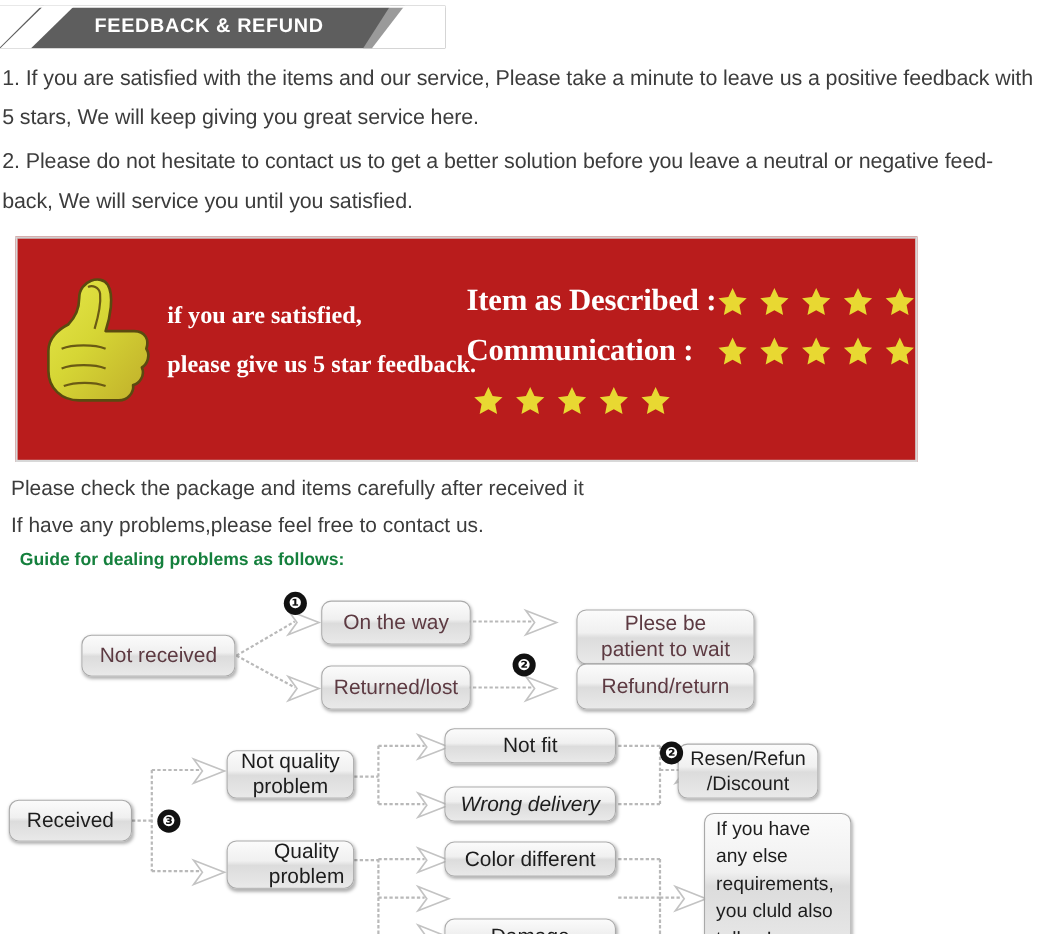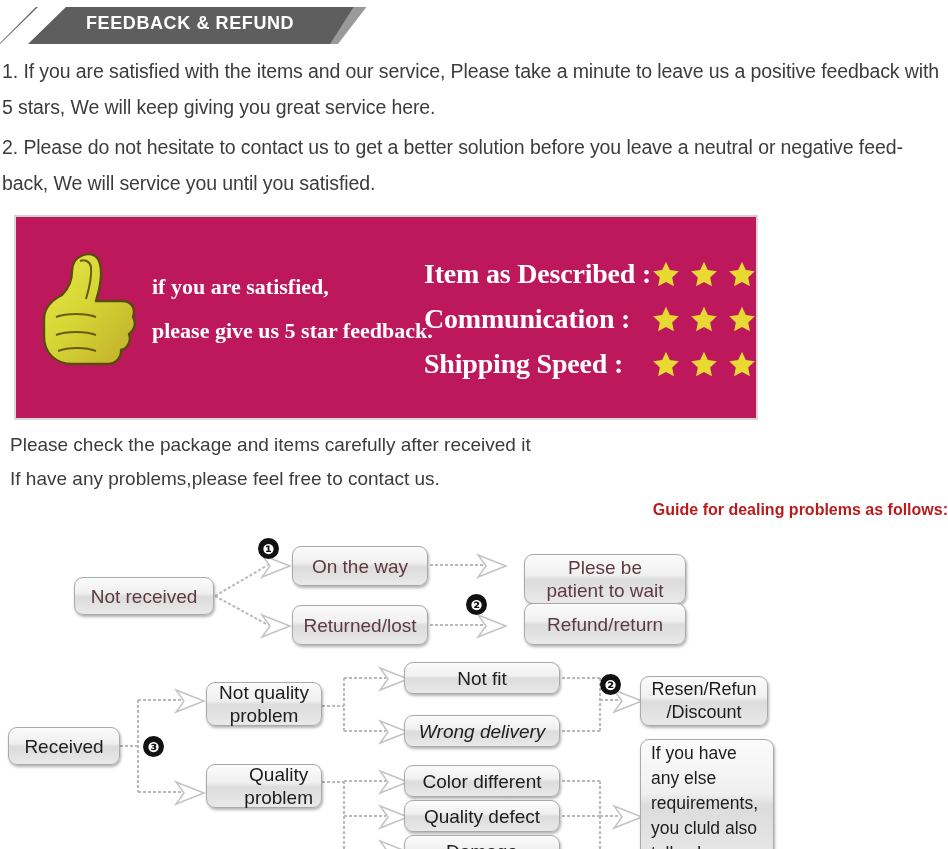--- a/index.html
+++ b/index.html
@@ -45,23 +45,23 @@
     padding: 0 6px 0 2px;
     letter-spacing: -0.1px;
   }
   .para.p1 { margin-top: 6px; }
   .para.p2 { margin-top: 4px; }
 
   
   .fb-banner {
     position: relative;
     margin: 14px 0 0 14px;
-    width: 744px;
+    width: 820px;
     height: 205px;
-    background: #be185d;
+    background: #b91c1c;
     border: 2px solid #d8d8d8;
     border-top-color: #cfcfcf;
     overflow: hidden;
   }
   .thumb {
     position: absolute;
     left: 18px;
     top: 28px;
     width: 104px;
     height: 130px;
@@ -106,24 +106,23 @@
   .note {
     font-size: 19px;
     line-height: 34px;
     color: #3c3c3c;
     padding-left: 10px;
   }
   .note.first { margin-top: 8px; }
   .guide {
     font-size: 16px;
     font-weight: bold;
-    color: #b91c1c;
+    color: #15803d;
     padding-left: 18px;
     line-height: 28px;
-    text-align: right;
   }
 
   
   .flow {
     position: relative;
     width: 948px;
   }
   .flow-1 { height: 130px; }
   .flow-2 { height: 225px; }
 
@@ -249,21 +248,20 @@
         <svg class="star" viewBox="0 0 24 24">
             <polygon points="12,1.5 15.3,8.6 23,9.6 17.3,14.9 18.8,22.5 12,18.8 5.2,22.5 6.7,14.9 1,9.6 8.7,8.6" fill="#e8d832"></polygon>
           </svg>
         <svg class="star" viewBox="0 0 24 24">
             <polygon points="12,1.5 15.3,8.6 23,9.6 17.3,14.9 18.8,22.5 12,18.8 5.2,22.5 6.7,14.9 1,9.6 8.7,8.6" fill="#e8d832"></polygon>
           </svg>
       </div>
     </div>
 
     <div class="rating-row">
-      <div class="rating-label">Shipping Speed :</div>
       <div class="stars">
         <svg class="star" viewBox="0 0 24 24">
             <polygon points="12,1.5 15.3,8.6 23,9.6 17.3,14.9 18.8,22.5 12,18.8 5.2,22.5 6.7,14.9 1,9.6 8.7,8.6" fill="#e8d832"></polygon>
           </svg>
         <svg class="star" viewBox="0 0 24 24">
             <polygon points="12,1.5 15.3,8.6 23,9.6 17.3,14.9 18.8,22.5 12,18.8 5.2,22.5 6.7,14.9 1,9.6 8.7,8.6" fill="#e8d832"></polygon>
           </svg>
         <svg class="star" viewBox="0 0 24 24">
             <polygon points="12,1.5 15.3,8.6 23,9.6 17.3,14.9 18.8,22.5 12,18.8 5.2,22.5 6.7,14.9 1,9.6 8.7,8.6" fill="#e8d832"></polygon>
           </svg>
@@ -393,31 +391,28 @@
   </div>
 
   <div class="fbox dark" style="left:404px; top:61px; width:156px; height:32px;font-style:italic;">
     <span>Wrong delivery</span>
   </div>
 
   <div class="fbox dark" style="left:404px; top:111px; width:156px; height:32px;">
     <span>Color different</span>
   </div>
 
-  <div class="fbox dark" style="left:404px; top:146px; width:156px; height:32px;">
-    <span>Quality defect</span>
-  </div>
 
   <div class="fbox dark" style="left:404px; top:181px; width:156px; height:32px;">
     <span>Damage</span>
   </div>
 
   <div class="badge" style="left:600px; top:20px;">❷</div>
 
-  <div class="fbox dark" style="left:640px; top:22px; width:128px; height:50px; white-space:pre-line; font-size:18px;">
+  <div class="fbox dark" style="left:616px; top:22px; width:128px; height:50px; white-space:pre-line; font-size:18px;">
     <span>Resen/Refun
 /Discount</span>
   </div>
 
   <div class="fbox dark left-align" style="left:640px; top:85px; width:134px; height:128px; white-space:pre-line;">
     <span>If you have
 any else
 requirements,
 you cluld also
 tell us!</span>

